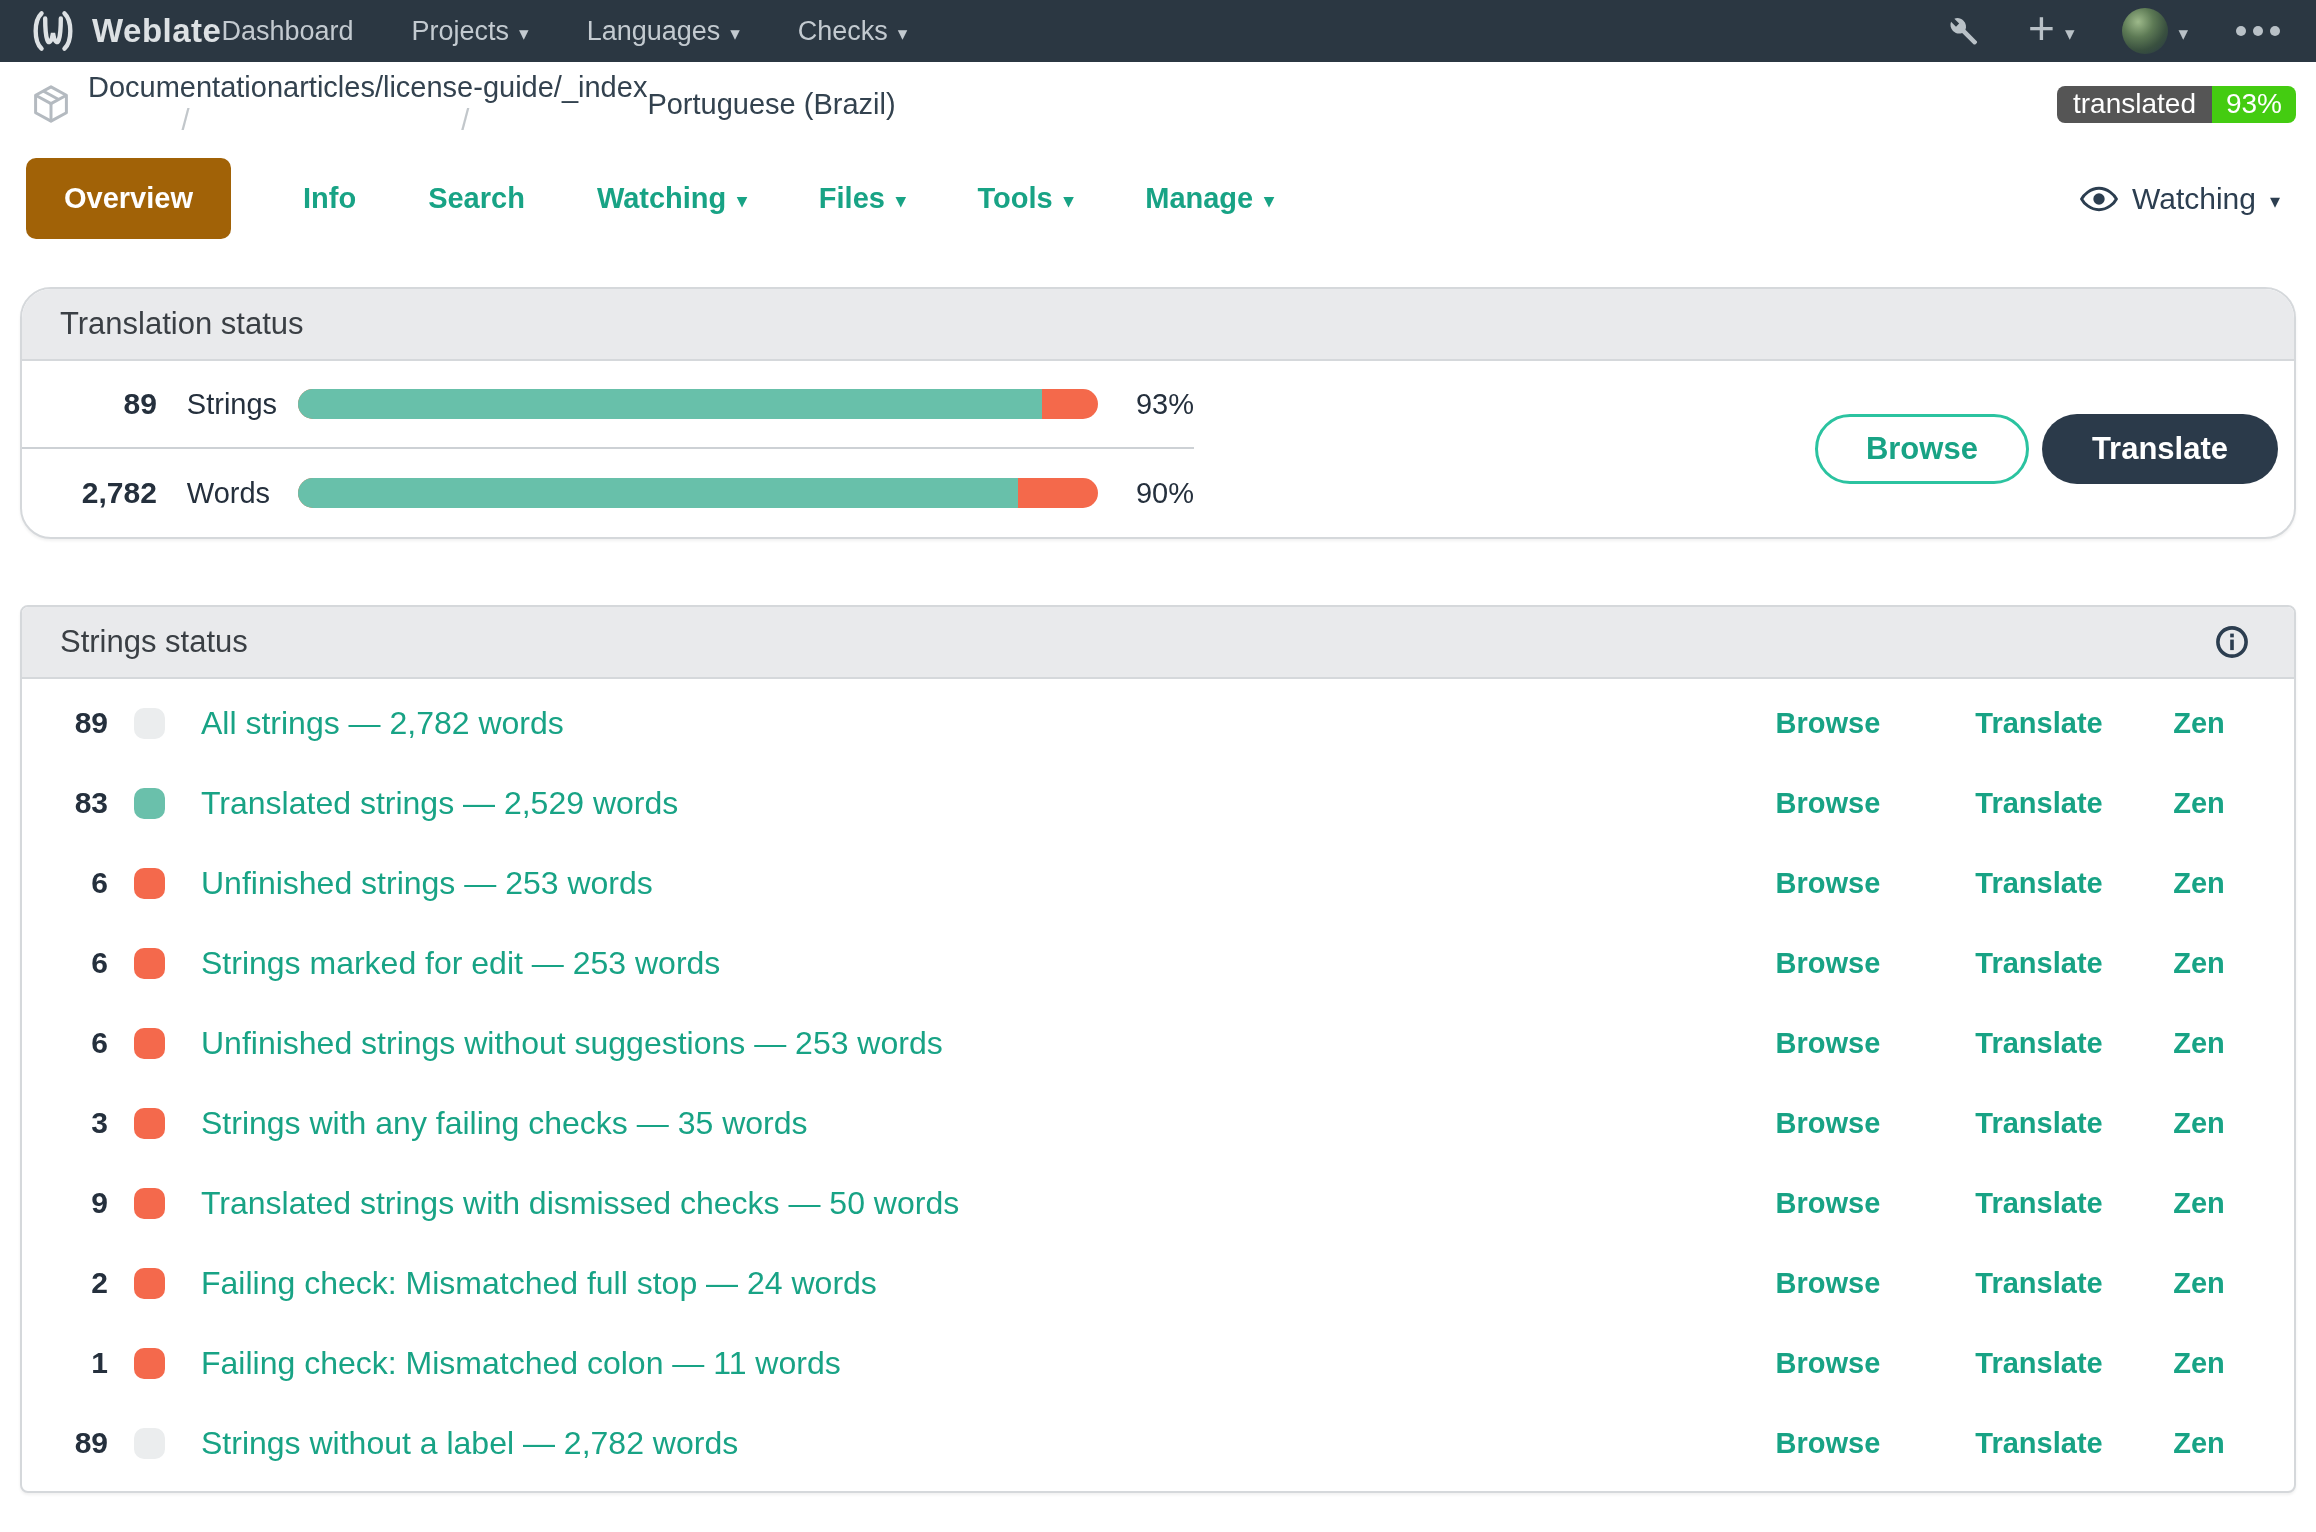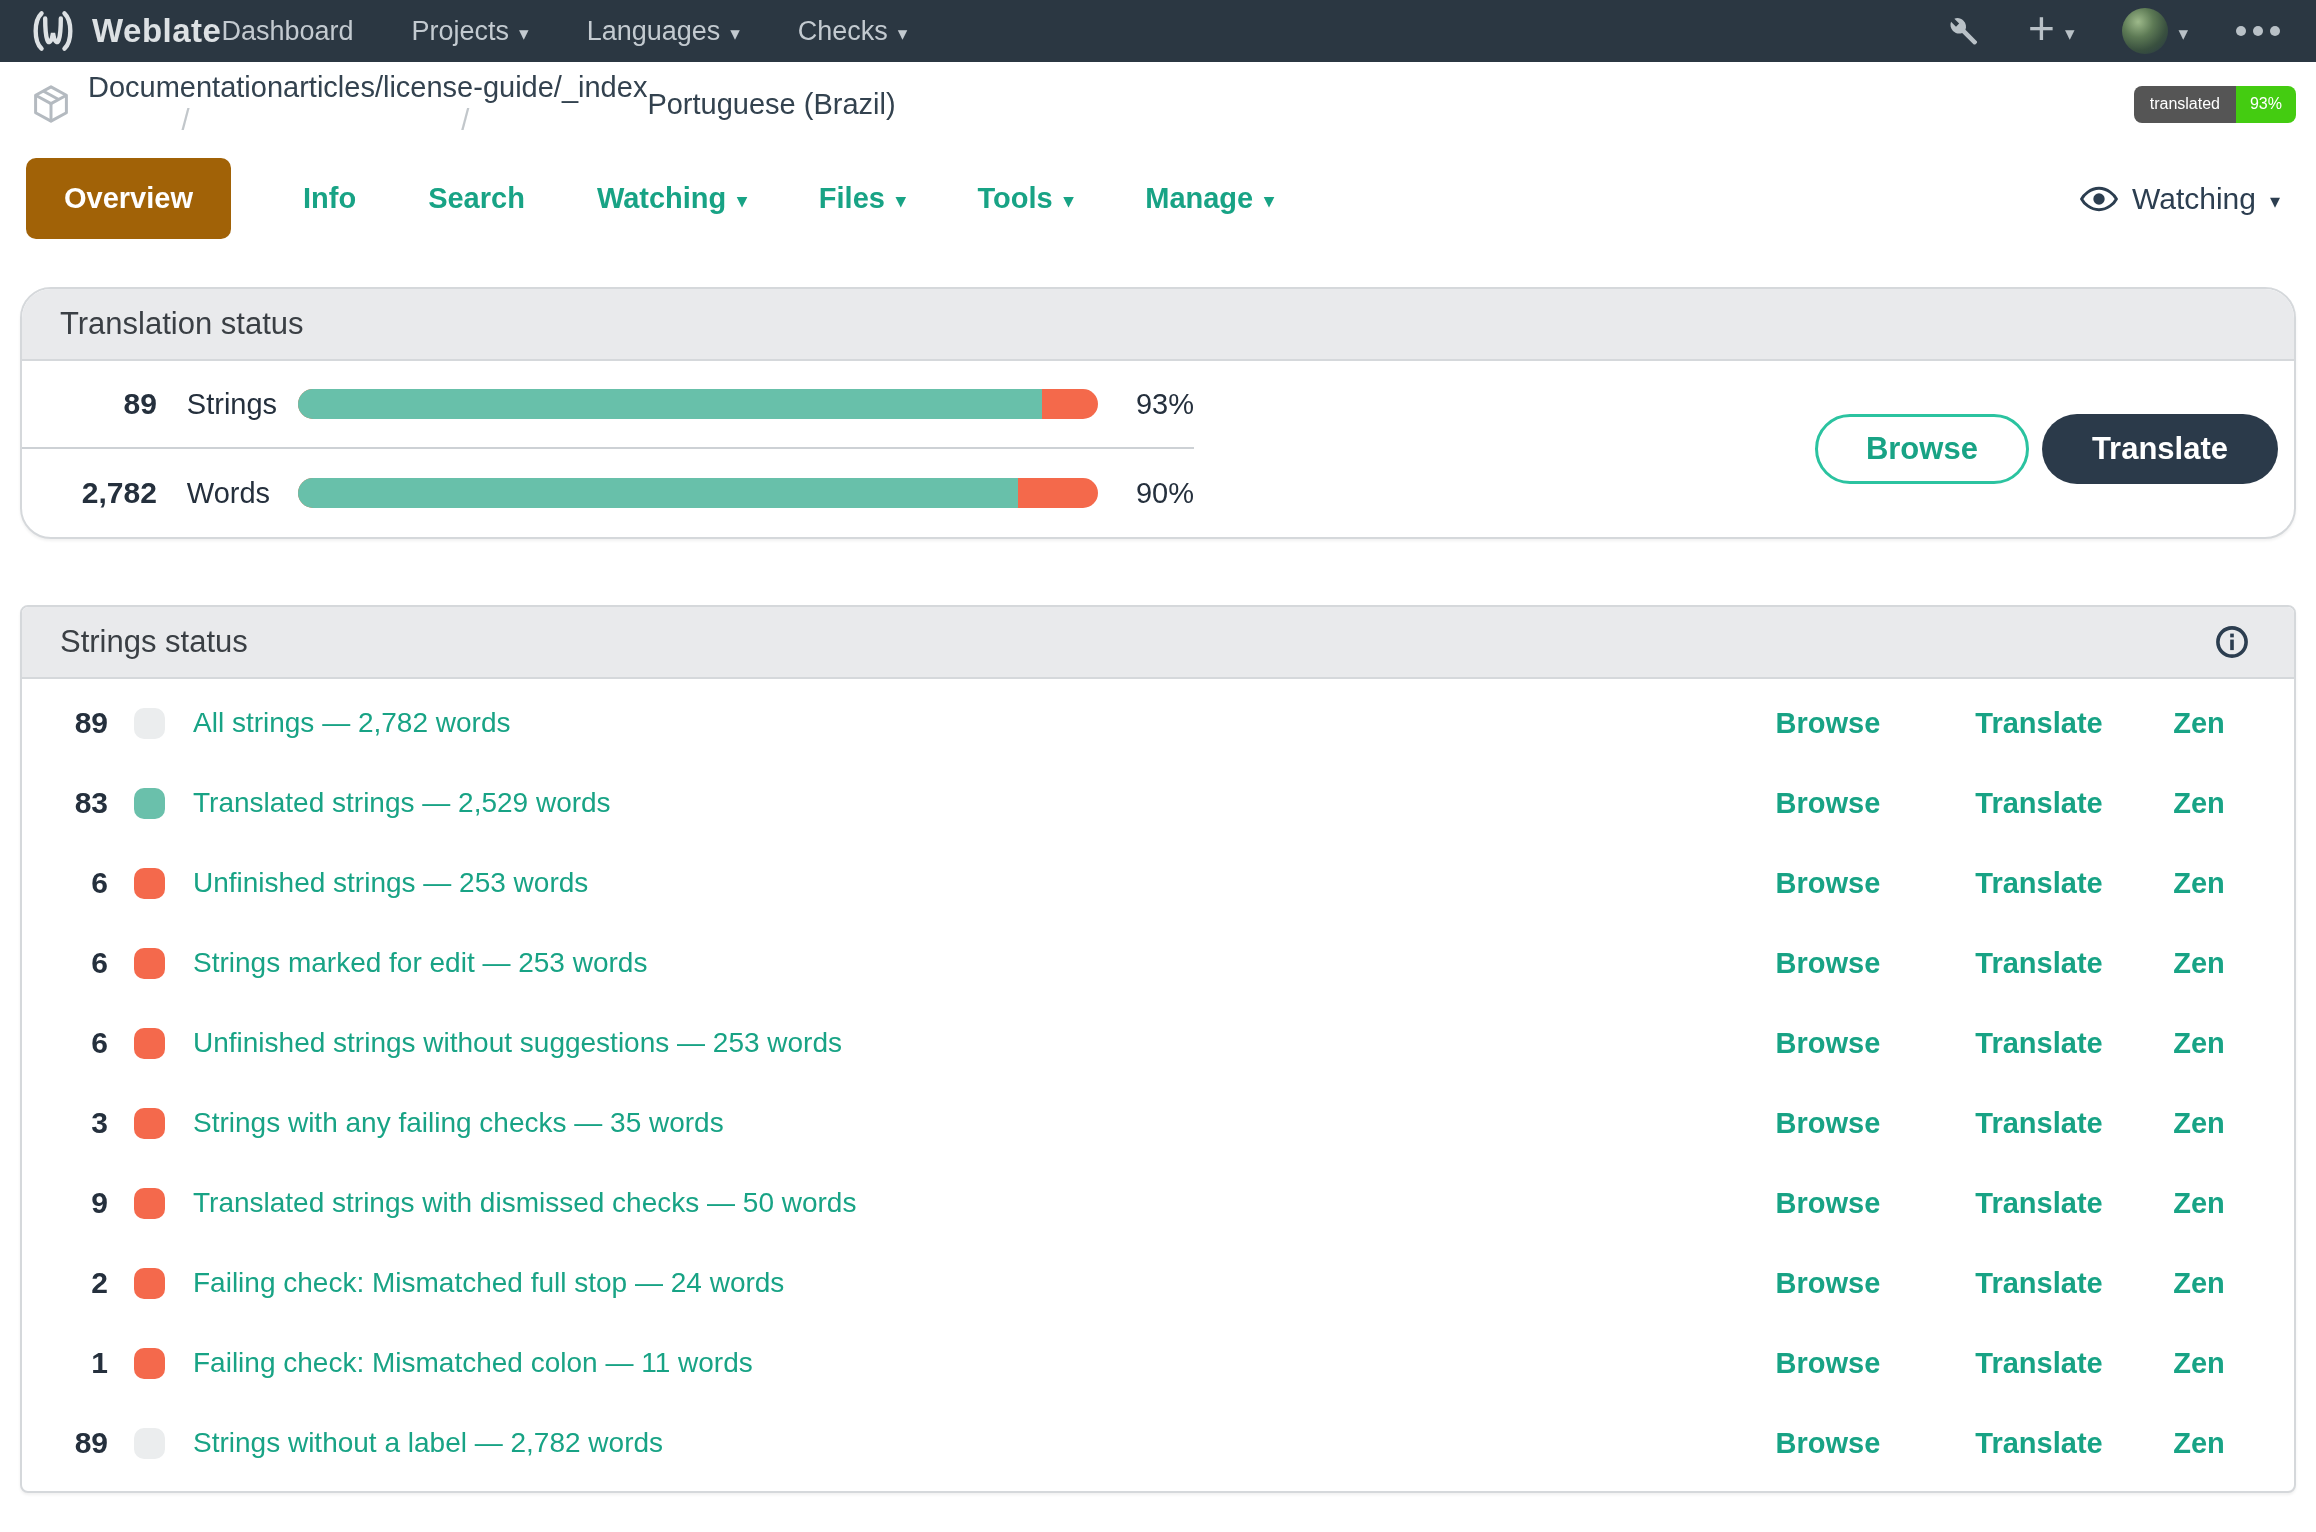--- a/index.html
+++ b/index.html
@@ -21,21 +21,21 @@
             background:radial-gradient(circle at 35% 30%, #9db98a 0%, #5d7a55 35%, #39503f 65%, #273744 100%); }
   .dots { display:flex; gap:7px; align-items:center; }
   .dots i { width:10px; height:10px; border-radius:50%; background:#b9c1c7; display:block; }
 
   
   .crumb-bar { display:flex; align-items:center; margin:16px 20px 0 30px; height:52px; }
   .crumbs { display:flex; align-items:center; margin-left:16px; font-size:29px; }
   .crumb-seg { display:flex; align-items:center;flex-direction:column; }
   .crumb-link { color:#33424f; }
   .crumb-sep { color:#c2c7cb; margin:0 18px; }
-  .badge { margin-left:auto; display:flex; height:37px; border-radius:8px; overflow:hidden; font-size:16px; color:#fff; }
+  .badge { margin-left:auto; display:flex; height:37px; border-radius:8px; overflow:hidden; font-size:28px; color:#fff; }
   .badge-l { background:#555555; display:flex; align-items:center; padding:0 16px; }
   .badge-r { background:#44cc11; display:flex; align-items:center; padding:0 14px; font-weight:500; }
 
   
   .tab-bar { display:flex; align-items:center; margin:28px 36px 0 26px; }
   .tabs { display:flex; align-items:center; gap:72px; }
   .tab { color:#18a385; font-weight:700; font-size:29px; display:flex; align-items:center; gap:11px; cursor:pointer; }
   .tab.active { background:#a16207; color:#ffffff; padding:24px 38px; border-radius:10px; }
   .watch { margin-left:auto; display:flex; align-items:center; gap:14px; color:#2c3e50; font-size:30px; cursor:pointer; }
   .watch .caret { font-size:20px; }
@@ -66,21 +66,21 @@
   .btn-translate { background:#2b3a4a; border:none; color:#ffffff; padding:0 50px; }
 
   
   .ss-body { padding:4px 0 8px 0; }
   .ss-row { height:80px; display:flex; align-items:center; padding:0 56px 0 20px; }
   .ss-count { width:66px; text-align:right; font-weight:700; font-size:30px; color:#25303d; }
   .ss-sw { width:31px; height:31px; border-radius:10px; margin-left:26px; flex:none; }
   .ss-sw.gray { background:#ebedee; }
   .ss-sw.teal { background:#6ac0ab; }
   .ss-sw.red  { background:#f4694c; }
-  .ss-link { margin-left:28px; color:#18a385; font-size:28px; font-weight:500; }
+  .ss-link { margin-left:36px; color:#18a385; font-size:32px; font-weight:500; }
   .ss-spacer { flex:1; }
   .act { color:#18a385; font-weight:700; font-size:29px; text-align:center; }
   .act-browse { width:132px; margin-right:64px; }
   .act-translate { width:162px; margin-right:40px; }
   .act-zen { width:78px; }
 
   svg { display:block; }
 </style>
 </head>
 <body>

